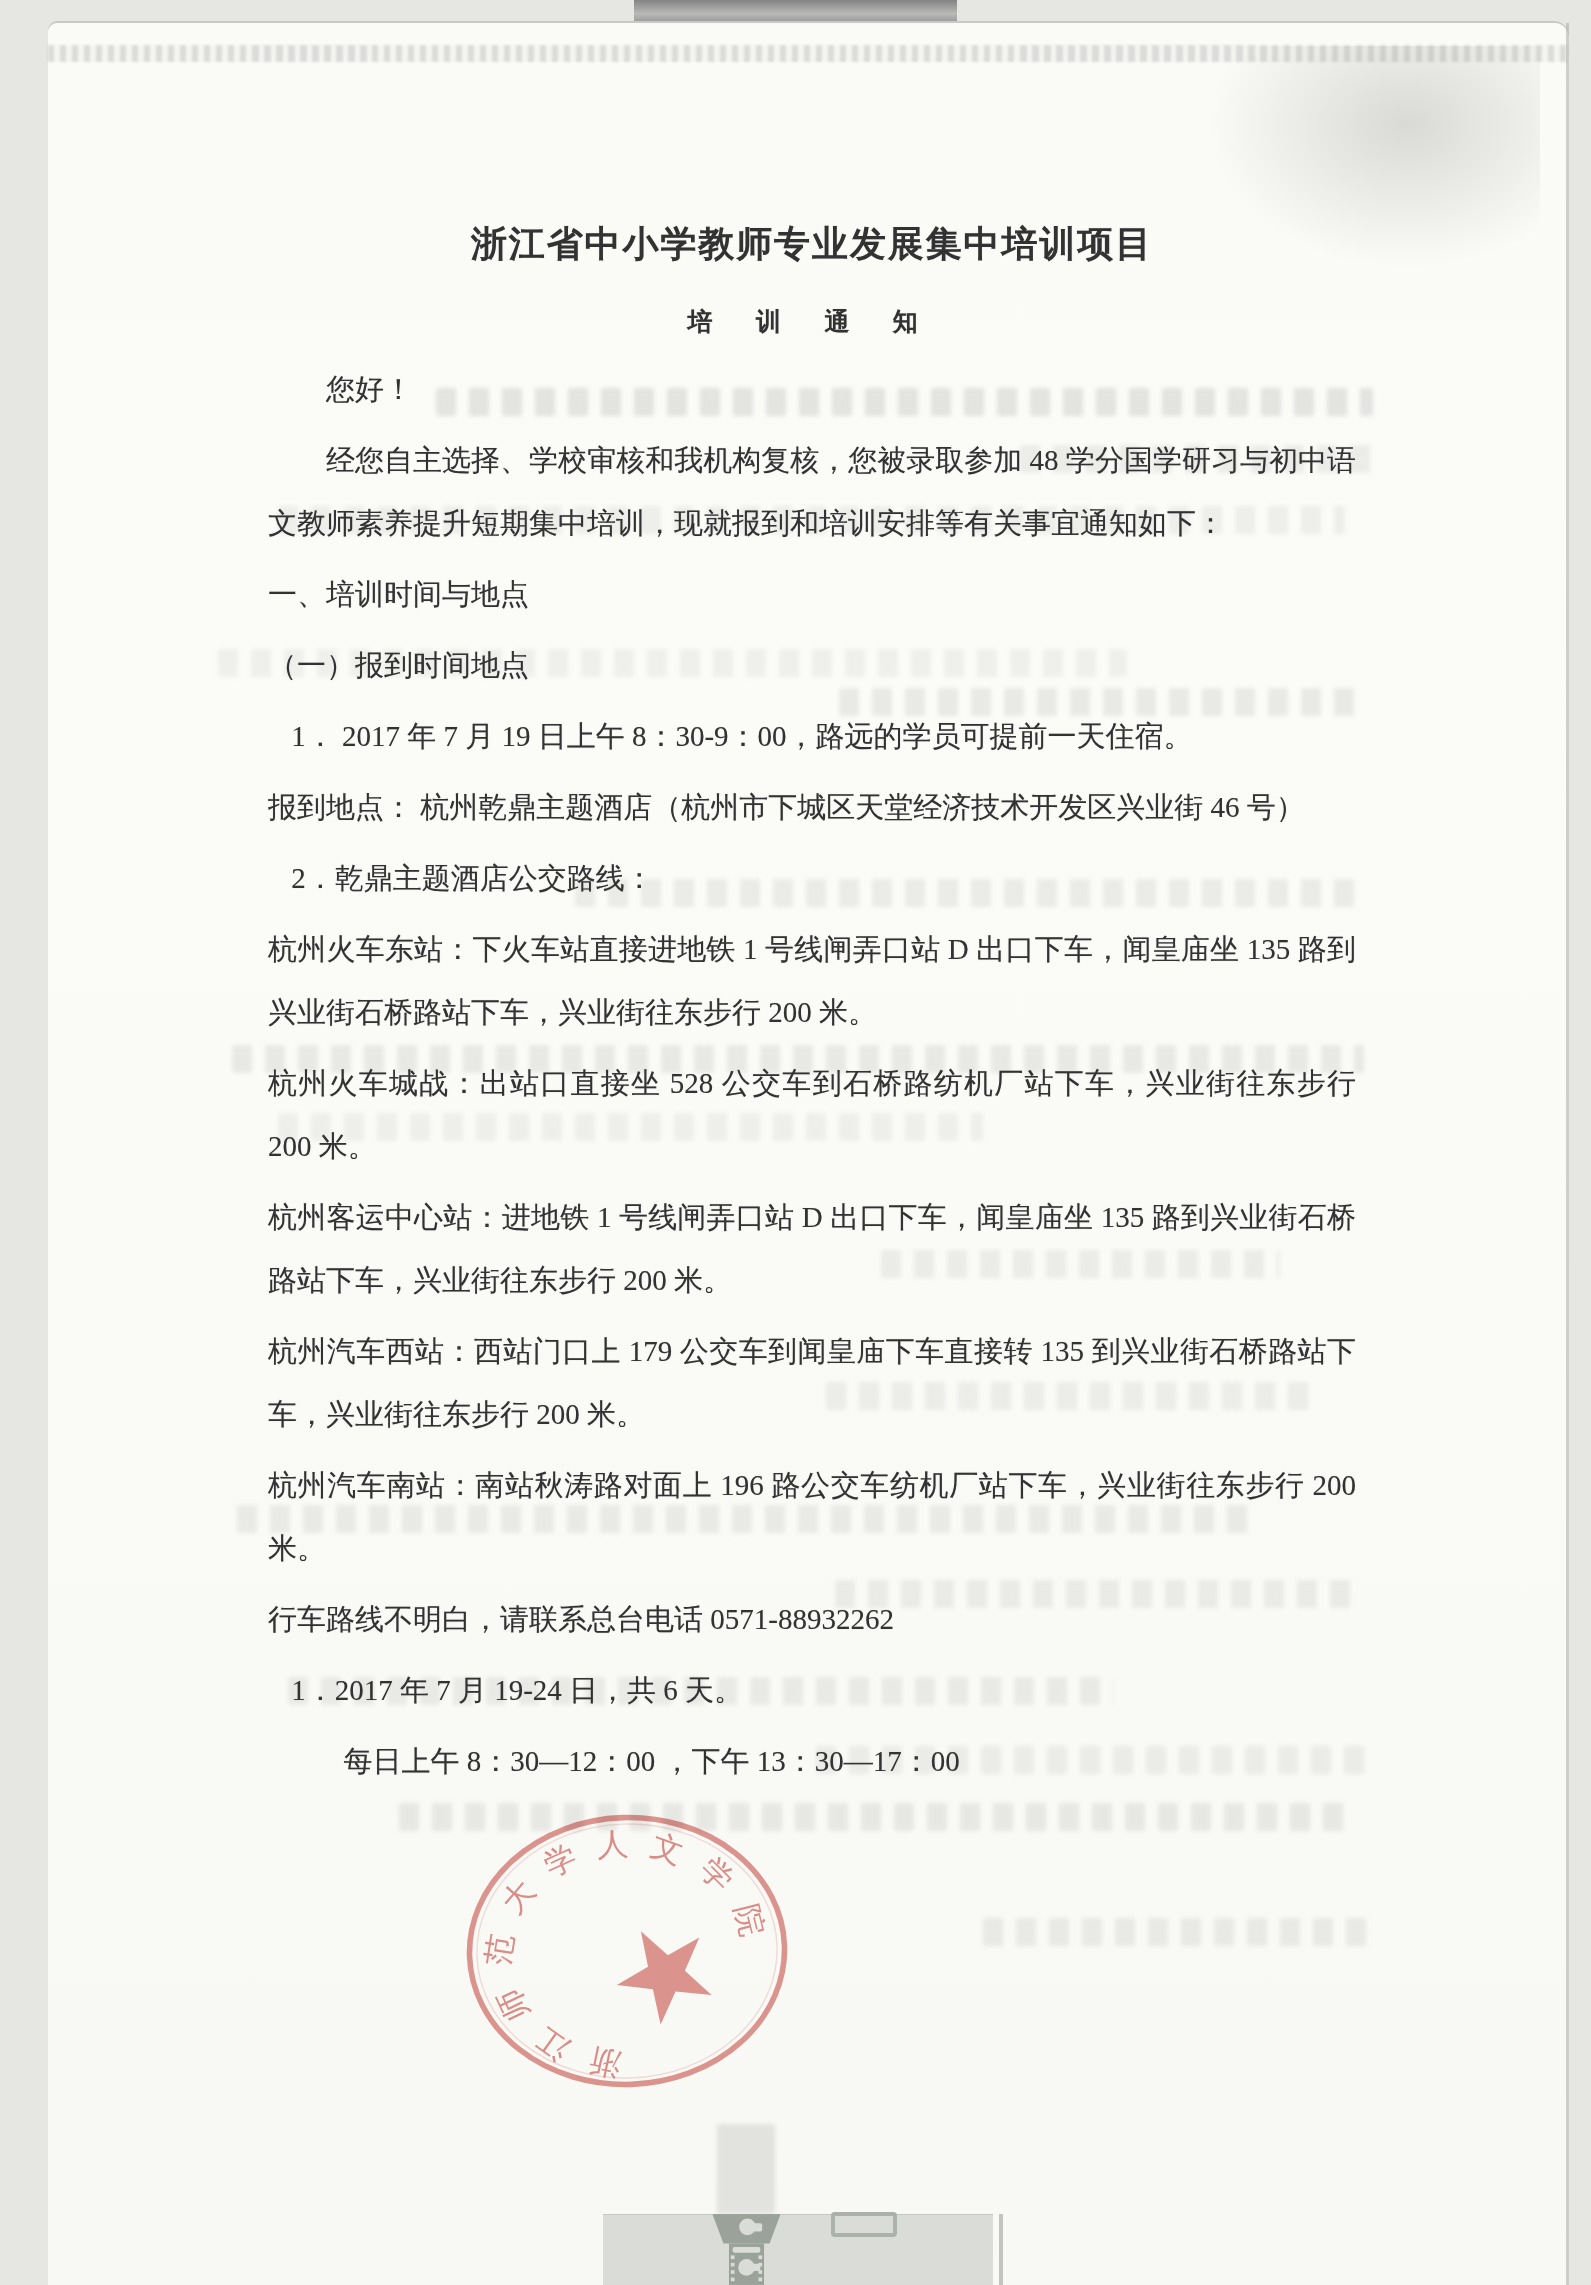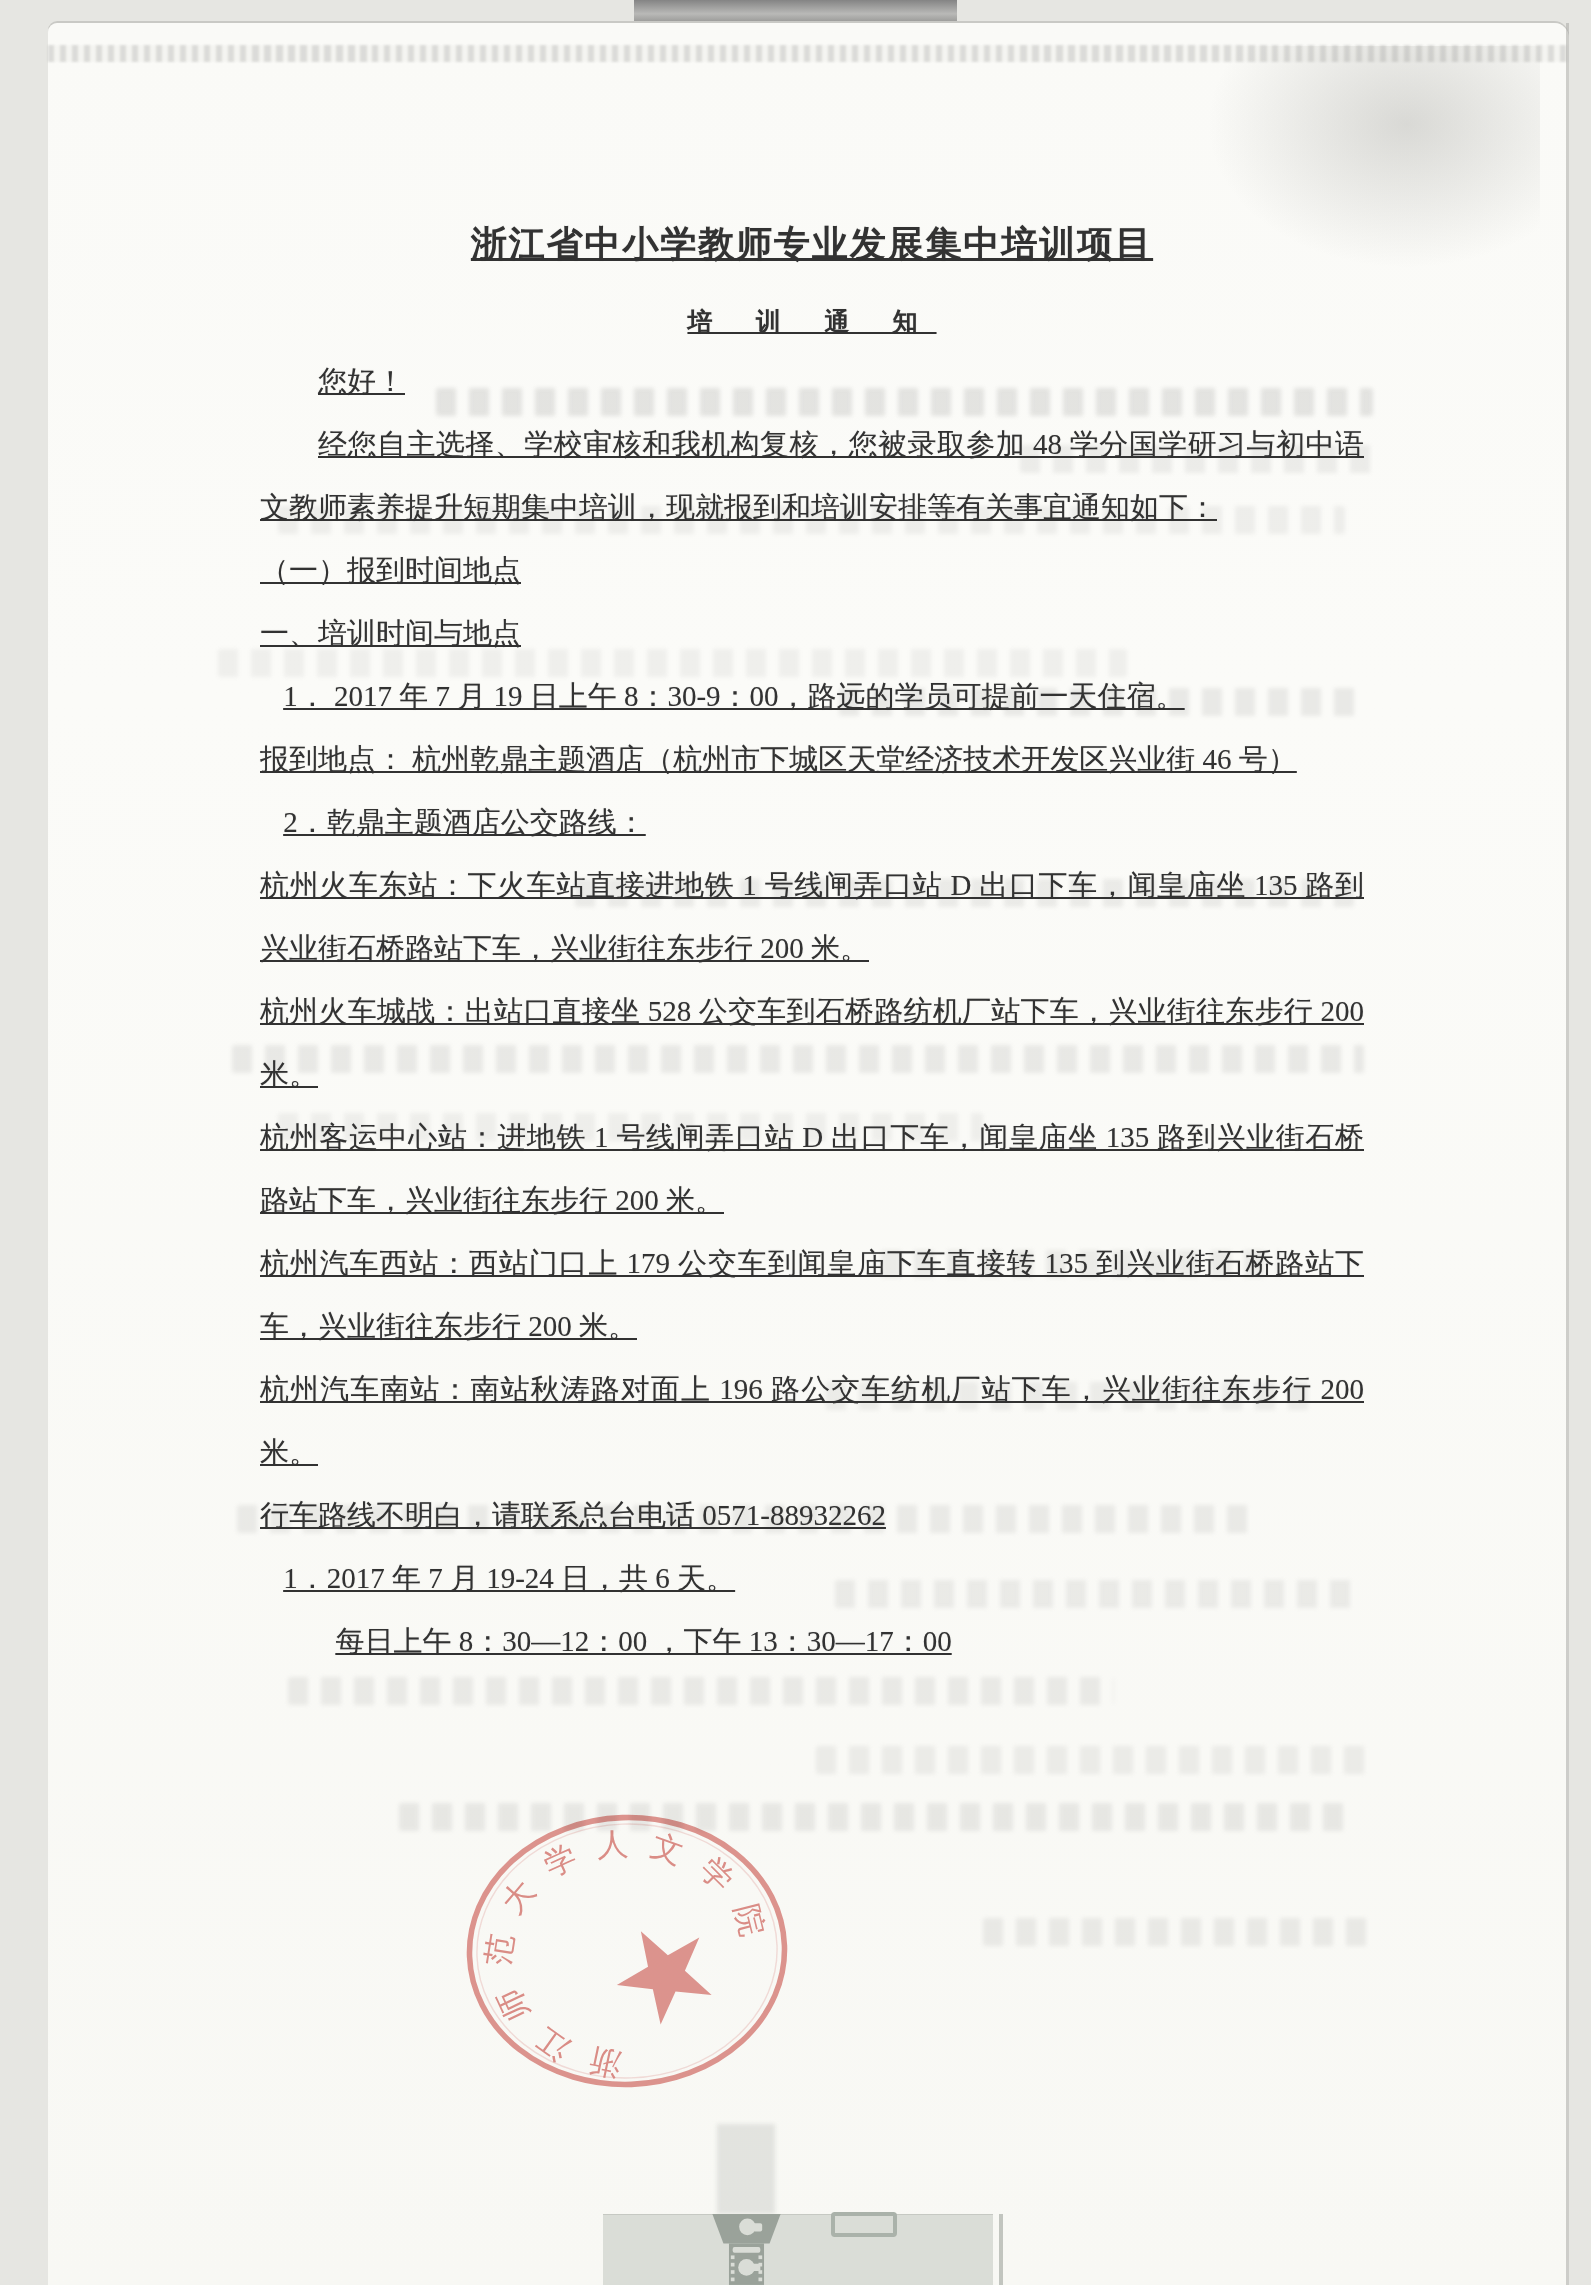--- a/index.html
+++ b/index.html
@@ -34,21 +34,21 @@
     position:absolute;left:1566px;top:23px;width:2.8px;height:2262px;
     background:rgba(170,170,166,.55);
   }
   
   .content{
     position:absolute;left:260px;top:23px;width:1104px;
     color:#323232;font-size:29px;line-height:63px;
     text-align:justify;
     text-shadow:0 0 0.9px rgba(70,70,70,.35);
   }
-  .content p{margin:0;text-decoration:underline;}
+  .content p{margin:8px;}
   .doc-title{
     margin-top:193px !important;
     font-size:36px;line-height:56px;font-weight:700;
     text-align:center;letter-spacing:1.9px;
   }
   .doc-subtitle{
     margin-top:22px !important;
     font-size:25px;line-height:56px;font-weight:700;
     text-align:center;letter-spacing:18.6px;
   }
@@ -111,22 +111,22 @@
   <div class="ghost" style="left:288px;top:1677px;width:826px;opacity:.38"></div>
   <div class="ghost" style="left:816px;top:1746px;width:557px;opacity:.33"></div>
   <div class="ghost" style="left:399px;top:1803px;width:946px;opacity:.42"></div>
   <div class="ghost" style="left:983px;top:1918px;width:390px;opacity:.38"></div>
 
   <div class="content">
     <p class="doc-title">浙江省中小学教师专业发展集中培训项目</p>
     <p class="doc-subtitle">培 训 通 知</p>
     <p class="ind1">您好！</p>
     <p class="ind1">经您自主选择、学校审核和我机构复核，您被录取参加 48 学分国学研习与初中语文教师素养提升短期集中培训，现就报到和培训安排等有关事宜通知如下：</p>
+    <p>一、培训时间与地点</p>
     <p>（一）报到时间地点</p>
-    <p>一、培训时间与地点</p>
     <p class="ind-half">1． 2017 年 7 月 19 日上午 8：30-9：00，路远的学员可提前一天住宿。</p>
     <p>报到地点：  杭州乾鼎主题酒店（杭州市下城区天堂经济技术开发区兴业街 46 号）</p>
     <p class="ind-half">2．乾鼎主题酒店公交路线：</p>
     <p>杭州火车东站：下火车站直接进地铁 1 号线闸弄口站 D 出口下车，闻皇庙坐 135 路到兴业街石桥路站下车，兴业街往东步行 200 米。</p>
     <p>杭州火车城战：出站口直接坐 528 公交车到石桥路纺机厂站下车，兴业街往东步行 200 米。</p>
     <p>杭州客运中心站：进地铁 1 号线闸弄口站 D 出口下车，闻皇庙坐 135 路到兴业街石桥路站下车，兴业街往东步行 200 米。</p>
     <p>杭州汽车西站：西站门口上 179 公交车到闻皇庙下车直接转 135 到兴业街石桥路站下车，兴业街往东步行 200 米。</p>
     <p>杭州汽车南站：南站秋涛路对面上 196 路公交车纺机厂站下车，兴业街往东步行 200 米。</p>
     <p>行车路线不明白，请联系总台电话 0571-88932262</p>
     <p class="ind-half">1．2017 年 7 月 19-24 日，共 6 天。</p>

